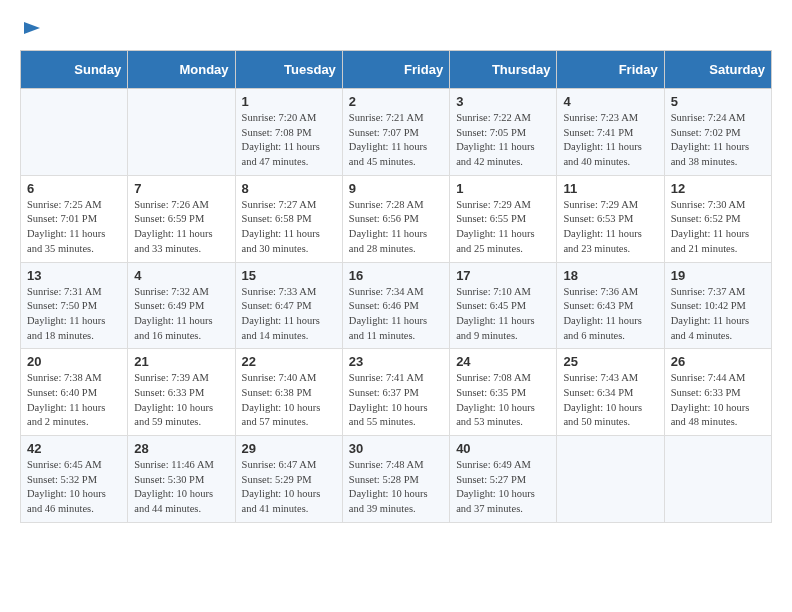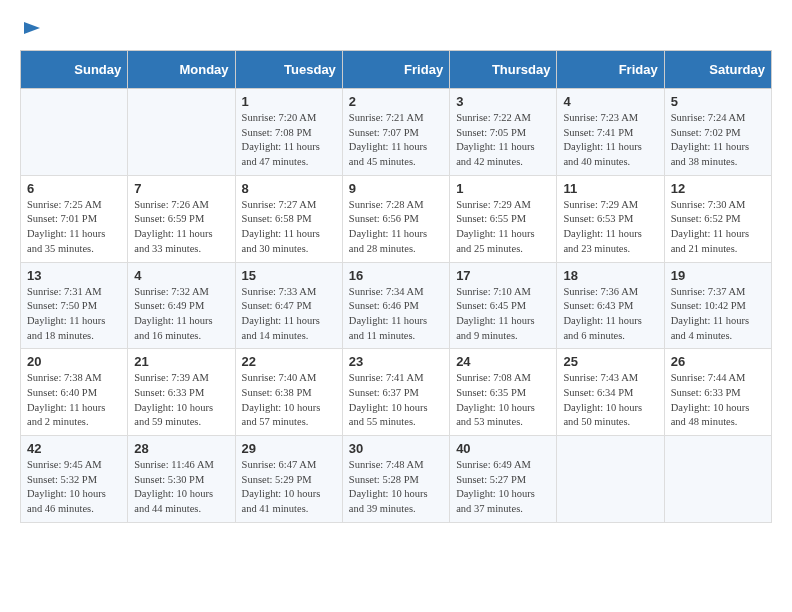--- a/index.html
+++ b/index.html
@@ -275,21 +275,21 @@
         <td>
           <div class="day-number">26</div>
           <div class="day-detail">Sunrise: 7:44 AM
 Sunset: 6:33 PM
 Daylight: 10 hours and 48 minutes.</div>
         </td>
       </tr>
       <tr>
         <td>
           <div class="day-number">42</div>
-          <div class="day-detail">Sunrise: 9:45 AM
+          <div class="day-detail">Sunrise: 6:45 AM
 Sunset: 5:32 PM
 Daylight: 10 hours and 46 minutes.</div>
         </td>
         <td>
           <div class="day-number">28</div>
           <div class="day-detail">Sunrise: 11:46 AM
 Sunset: 5:30 PM
 Daylight: 10 hours and 44 minutes.</div>
         </td>
         <td>

